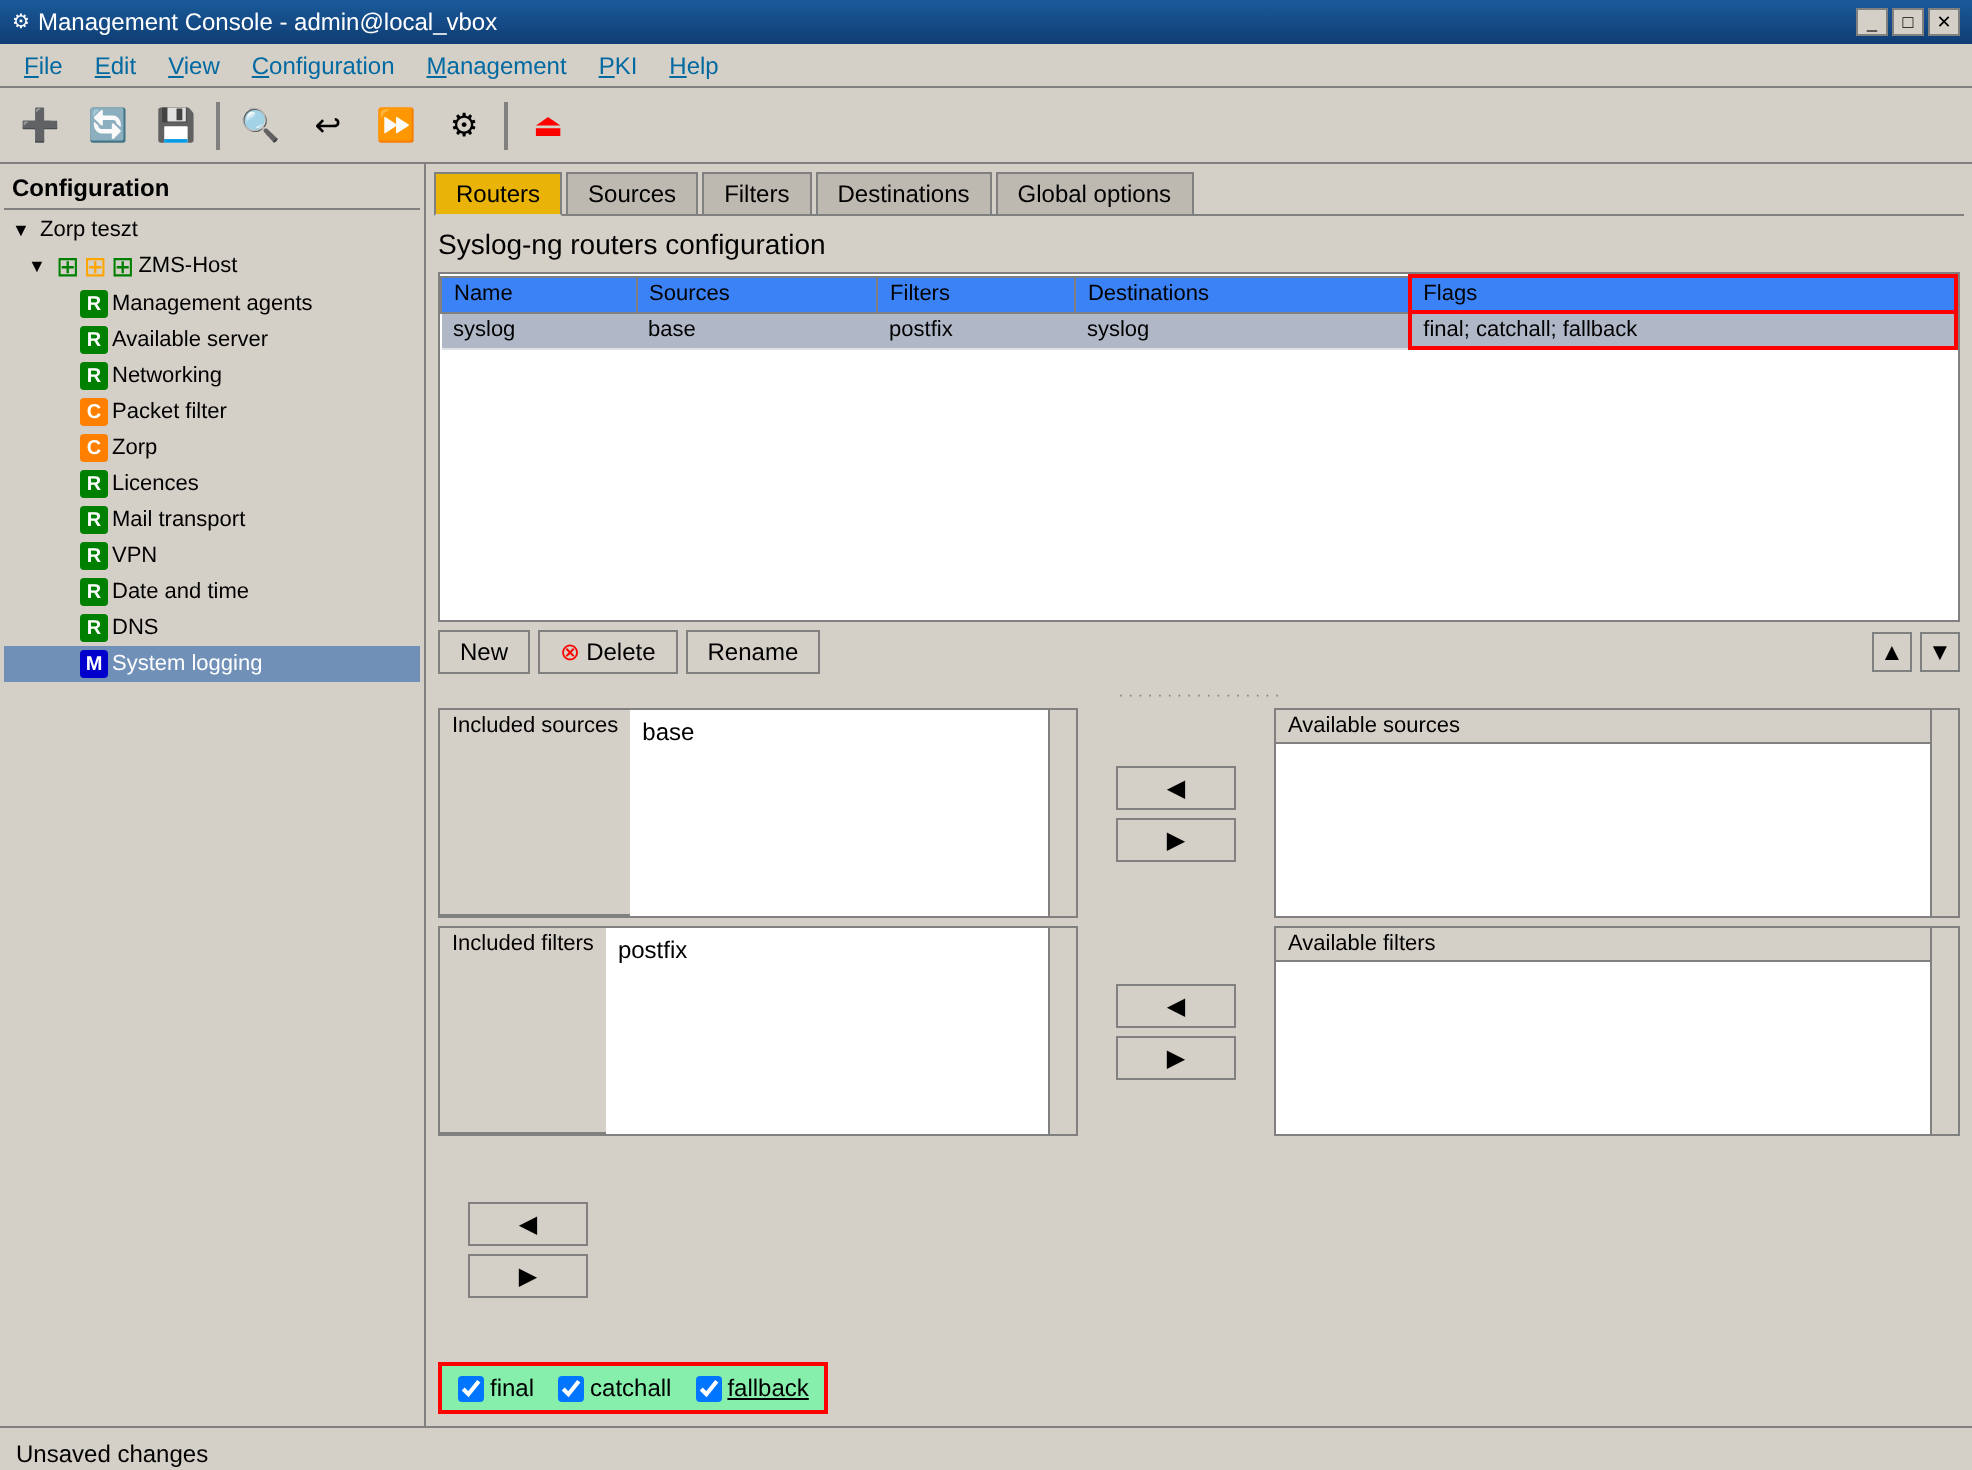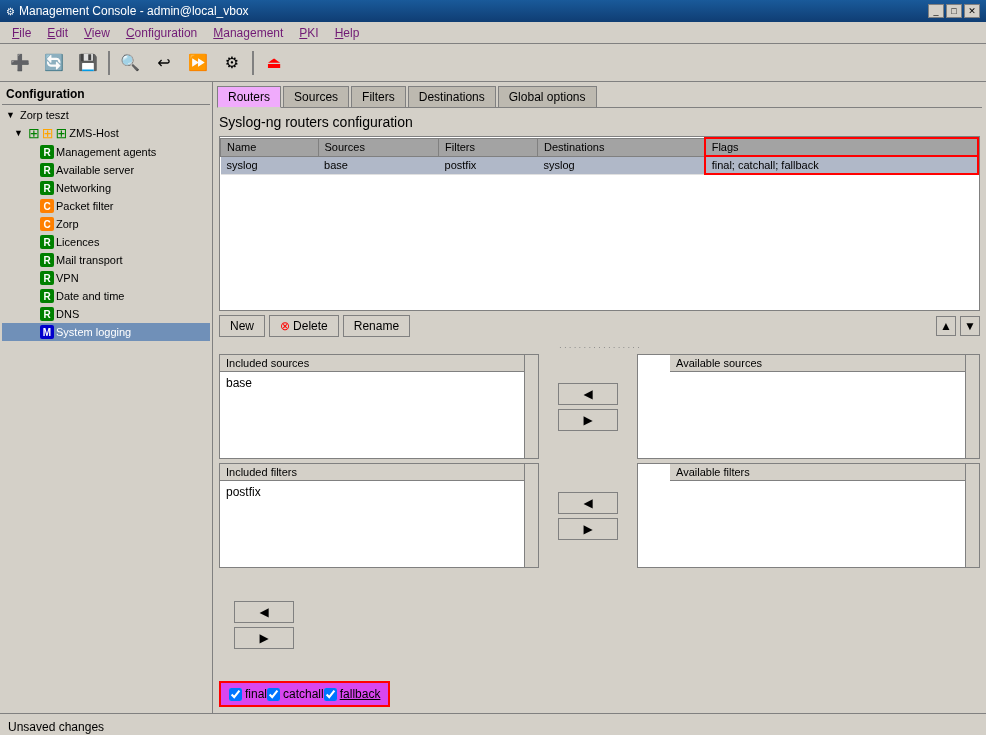--- a/index.html
+++ b/index.html
@@ -34,21 +34,21 @@
       background: #d4d0c8;
       height: 22px;
       display: flex;
       align-items: center;
       padding: 0 4px;
       border-bottom: 1px solid #808080;
     }
     .menu-item {
       padding: 2px 8px;
       cursor: pointer;
-      color: #701a75;
+      color: #0369a1;
     }
     .menu-item span { text-decoration: underline; }
 
     
     .toolbar {
       background: #d4d0c8;
       height: 38px;
       display: flex;
       align-items: center;
       padding: 2px 4px;
@@ -127,21 +127,21 @@
     }
     .tab {
       padding: 3px 10px;
       background: #bdb9b0;
       border: 1px solid #808080;
       border-bottom: none;
       cursor: pointer;
       font-size: 12px;
     }
     .tab.active {
-      background: #f0abfc;
+      background: #eab308;
       border-bottom: 1px solid #d4d0c8;
       margin-bottom: -1px;
       z-index: 1;
     }
 
     
     .panel {
       flex: 1;
       padding: 6px;
       display: flex;
@@ -161,21 +161,21 @@
       flex: 0 0 auto;
       height: 175px;
       overflow: hidden;
       position: relative;
     }
     .data-table {
       width: 100%;
       border-collapse: collapse;
     }
     .data-table th {
-      background: #a3a3a3;
+      background: #3b82f6;
       border: 1px solid #808080;
       padding: 2px 6px;
       text-align: left;
       font-weight: normal;
       font-size: 11px;
       white-space: nowrap;
     }
     .data-table td {
       border-bottom: 1px solid #e0e0e0;
       padding: 2px 6px;
@@ -213,21 +213,21 @@
       display: flex;
       gap: 4px;
       flex: 1;
       min-height: 0;
     }
     .transfer-panel {
       flex: 0 0 320px;
       border: 1px solid #808080;
       background: white;
       display: flex;
-      flex-direction: column;
+      flex-direction: row;
       position: relative;
     }
     .transfer-panel-title {
       background: #d4d0c8;
       padding: 2px 6px;
       border-bottom: 1px solid #808080;
       font-size: 11px;
     }
     .transfer-panel-content {
       flex: 1;
@@ -250,21 +250,20 @@
       border: 1px solid #808080;
       cursor: pointer;
       display: flex; align-items: center; justify-content: center;
       font-size: 12px;
     }
     .available-panel {
       flex: 1;
       border: 1px solid #808080;
       background: white;
       position: relative;
-      padding-left: 32px;
     }
     .available-title {
       background: #d4d0c8;
       padding: 2px 6px;
       border-bottom: 1px solid #808080;
       font-size: 11px;
     }
     .v-scrollbar {
       position: absolute; right: 0; top: 0; bottom: 0;
       width: 14px;
@@ -277,21 +276,22 @@
       font-size: 8px;
       padding: 2px 0;
     }
 
     
     .flags-bar {
       border: 2px solid red;
       padding: 4px 8px;
       display: flex;
       align-items: center;
-      background: #d946ef;
+      gap: 12px;
+      background: #86efac;
       margin-top: 4px;
       width: fit-content;
     }
     .flag-checkbox {
       display: flex;
       align-items: center;
       gap: 3px;
     }
     .flag-checkbox input[type=checkbox] { margin: 0; }
     .flag-label-underline { text-decoration: underline; }

